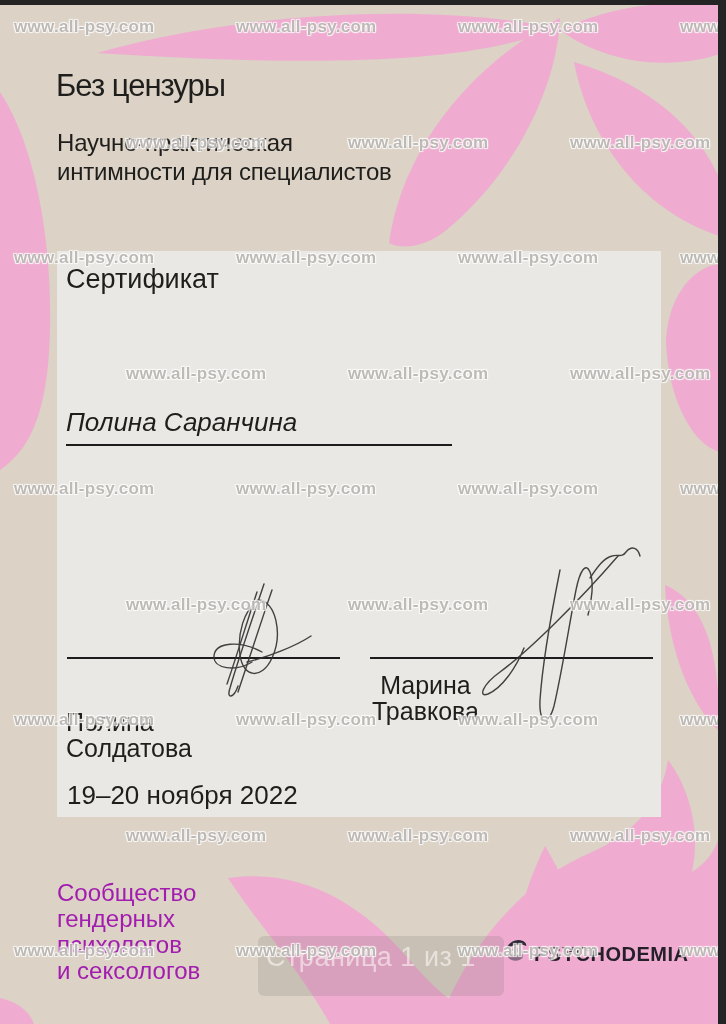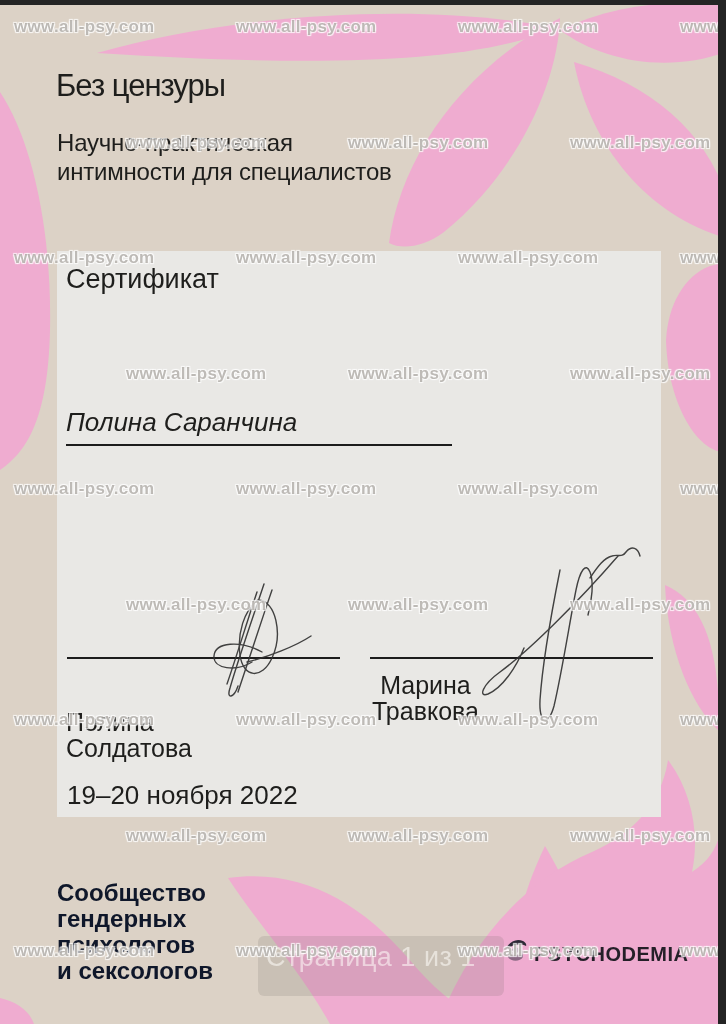--- a/index.html
+++ b/index.html
@@ -18,21 +18,21 @@
   .recipient{left:66px;top:407px;font-size:26px;font-style:italic;}
   .rule{position:absolute;height:2px;background:#1c1c1c;z-index:3;}
   .rule.name-rule{left:66px;top:444px;width:386px;}
   .rule.sig-left{left:67px;top:657px;width:273px;height:1.5px;}
   .rule.sig-right{left:370px;top:657px;width:283px;height:1.5px;}
   .body-text{left:66px;top:457px;font-size:26px;line-height:29.5px;letter-spacing:-0.2px;}
   .sig-name{font-size:25px;line-height:26px;}
   .sig-name.left{left:66px;top:672px;margin-top:37px;}
   .sig-name.right{left:372px;top:672px;text-align:center;}
   .date{left:67px;top:780px;font-size:26px;}
-  .community{left:57px;top:880px;font-size:24px;line-height:26px;font-weight:700;color:#0f172a;white-space:normal;}
+  .community{left:57px;top:880px;font-size:24px;line-height:26px;font-weight:400;color:#a21caf;white-space:normal;}
   .toast{position:absolute;left:258px;top:936px;width:246px;height:60px;border-radius:6px;
     background:rgba(108,100,92,0.16);z-index:5;}
   .toast-text{position:absolute;left:8px;top:6px;font-size:27px;letter-spacing:0.5px;
     color:rgba(255,253,250,0.55);white-space:nowrap;}
   .brand{position:absolute;left:504px;top:938px;z-index:4;display:flex;align-items:flex-end;}
   .brand-text{position:absolute;left:30px;top:5px;font-size:20px;font-weight:700;letter-spacing:0.5px;color:#241f28;}
   .wm-layer{position:absolute;inset:0;z-index:6;pointer-events:none;}
   .wm{position:absolute;font-size:17px;font-weight:700;letter-spacing:0.3px;white-space:nowrap;
     color:rgba(125,119,112,0.5);
     text-shadow:-1px -1px 1px rgba(255,255,255,0.8),1px -1px 1px rgba(255,255,255,0.8),

